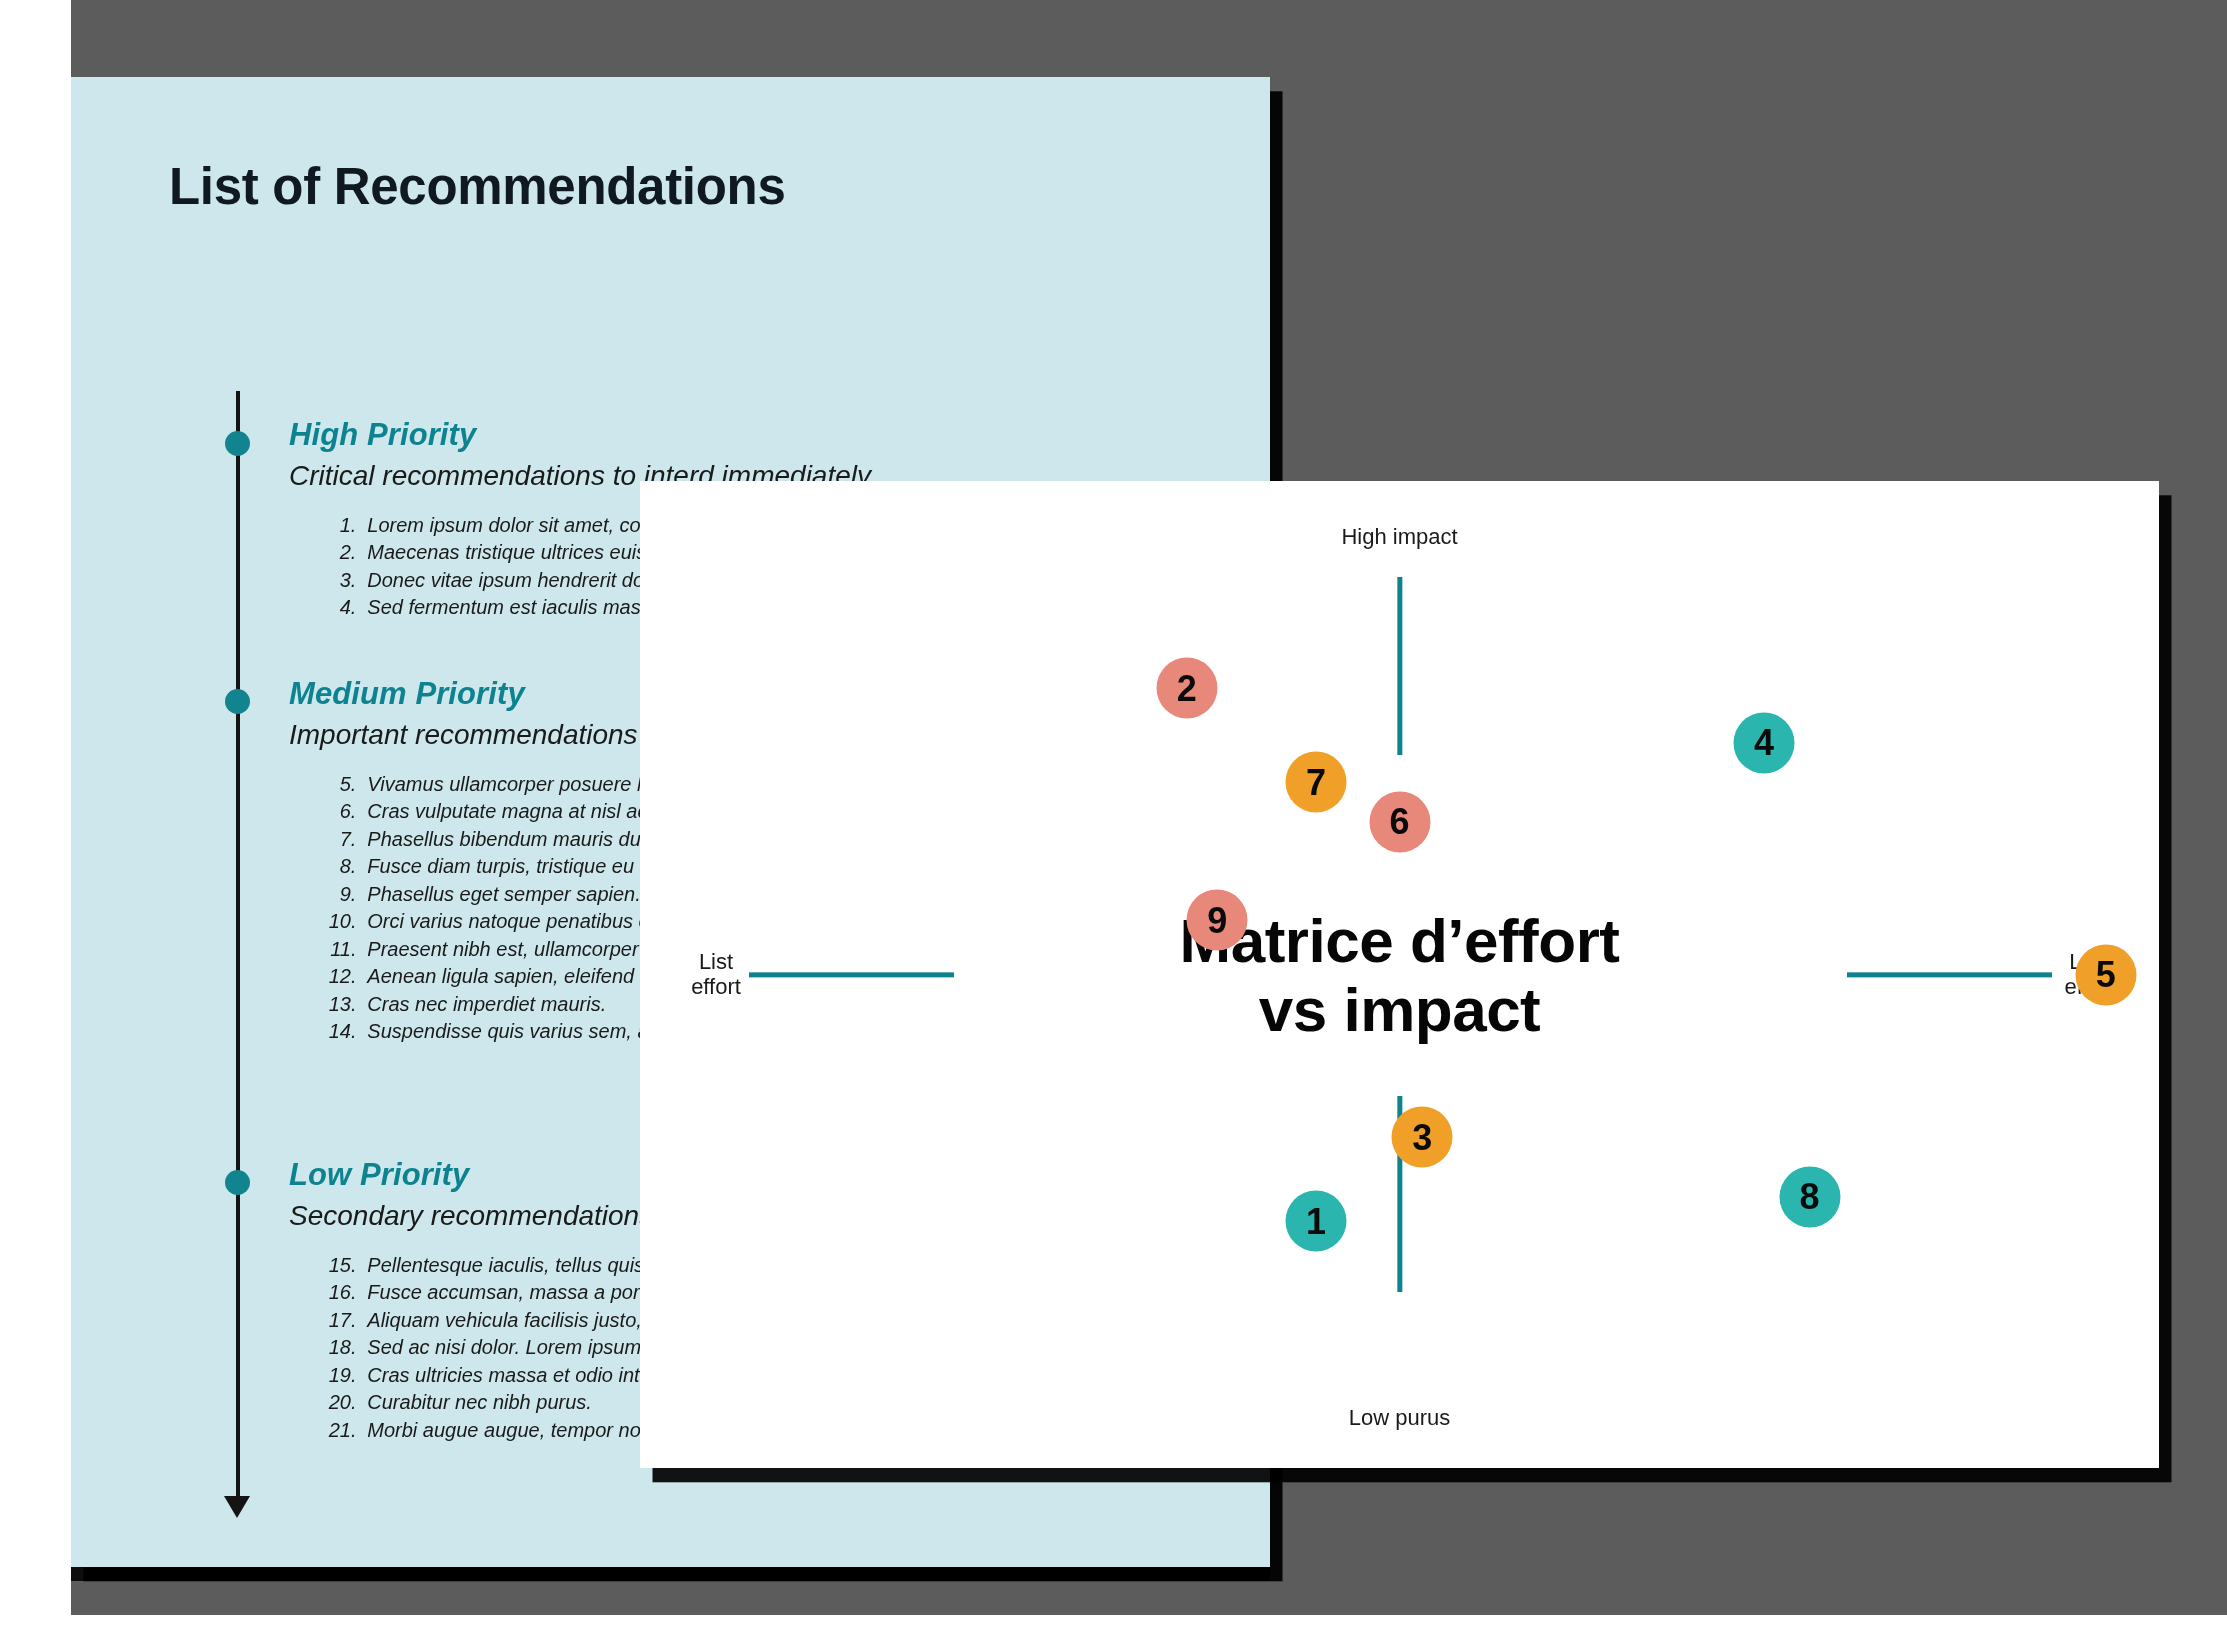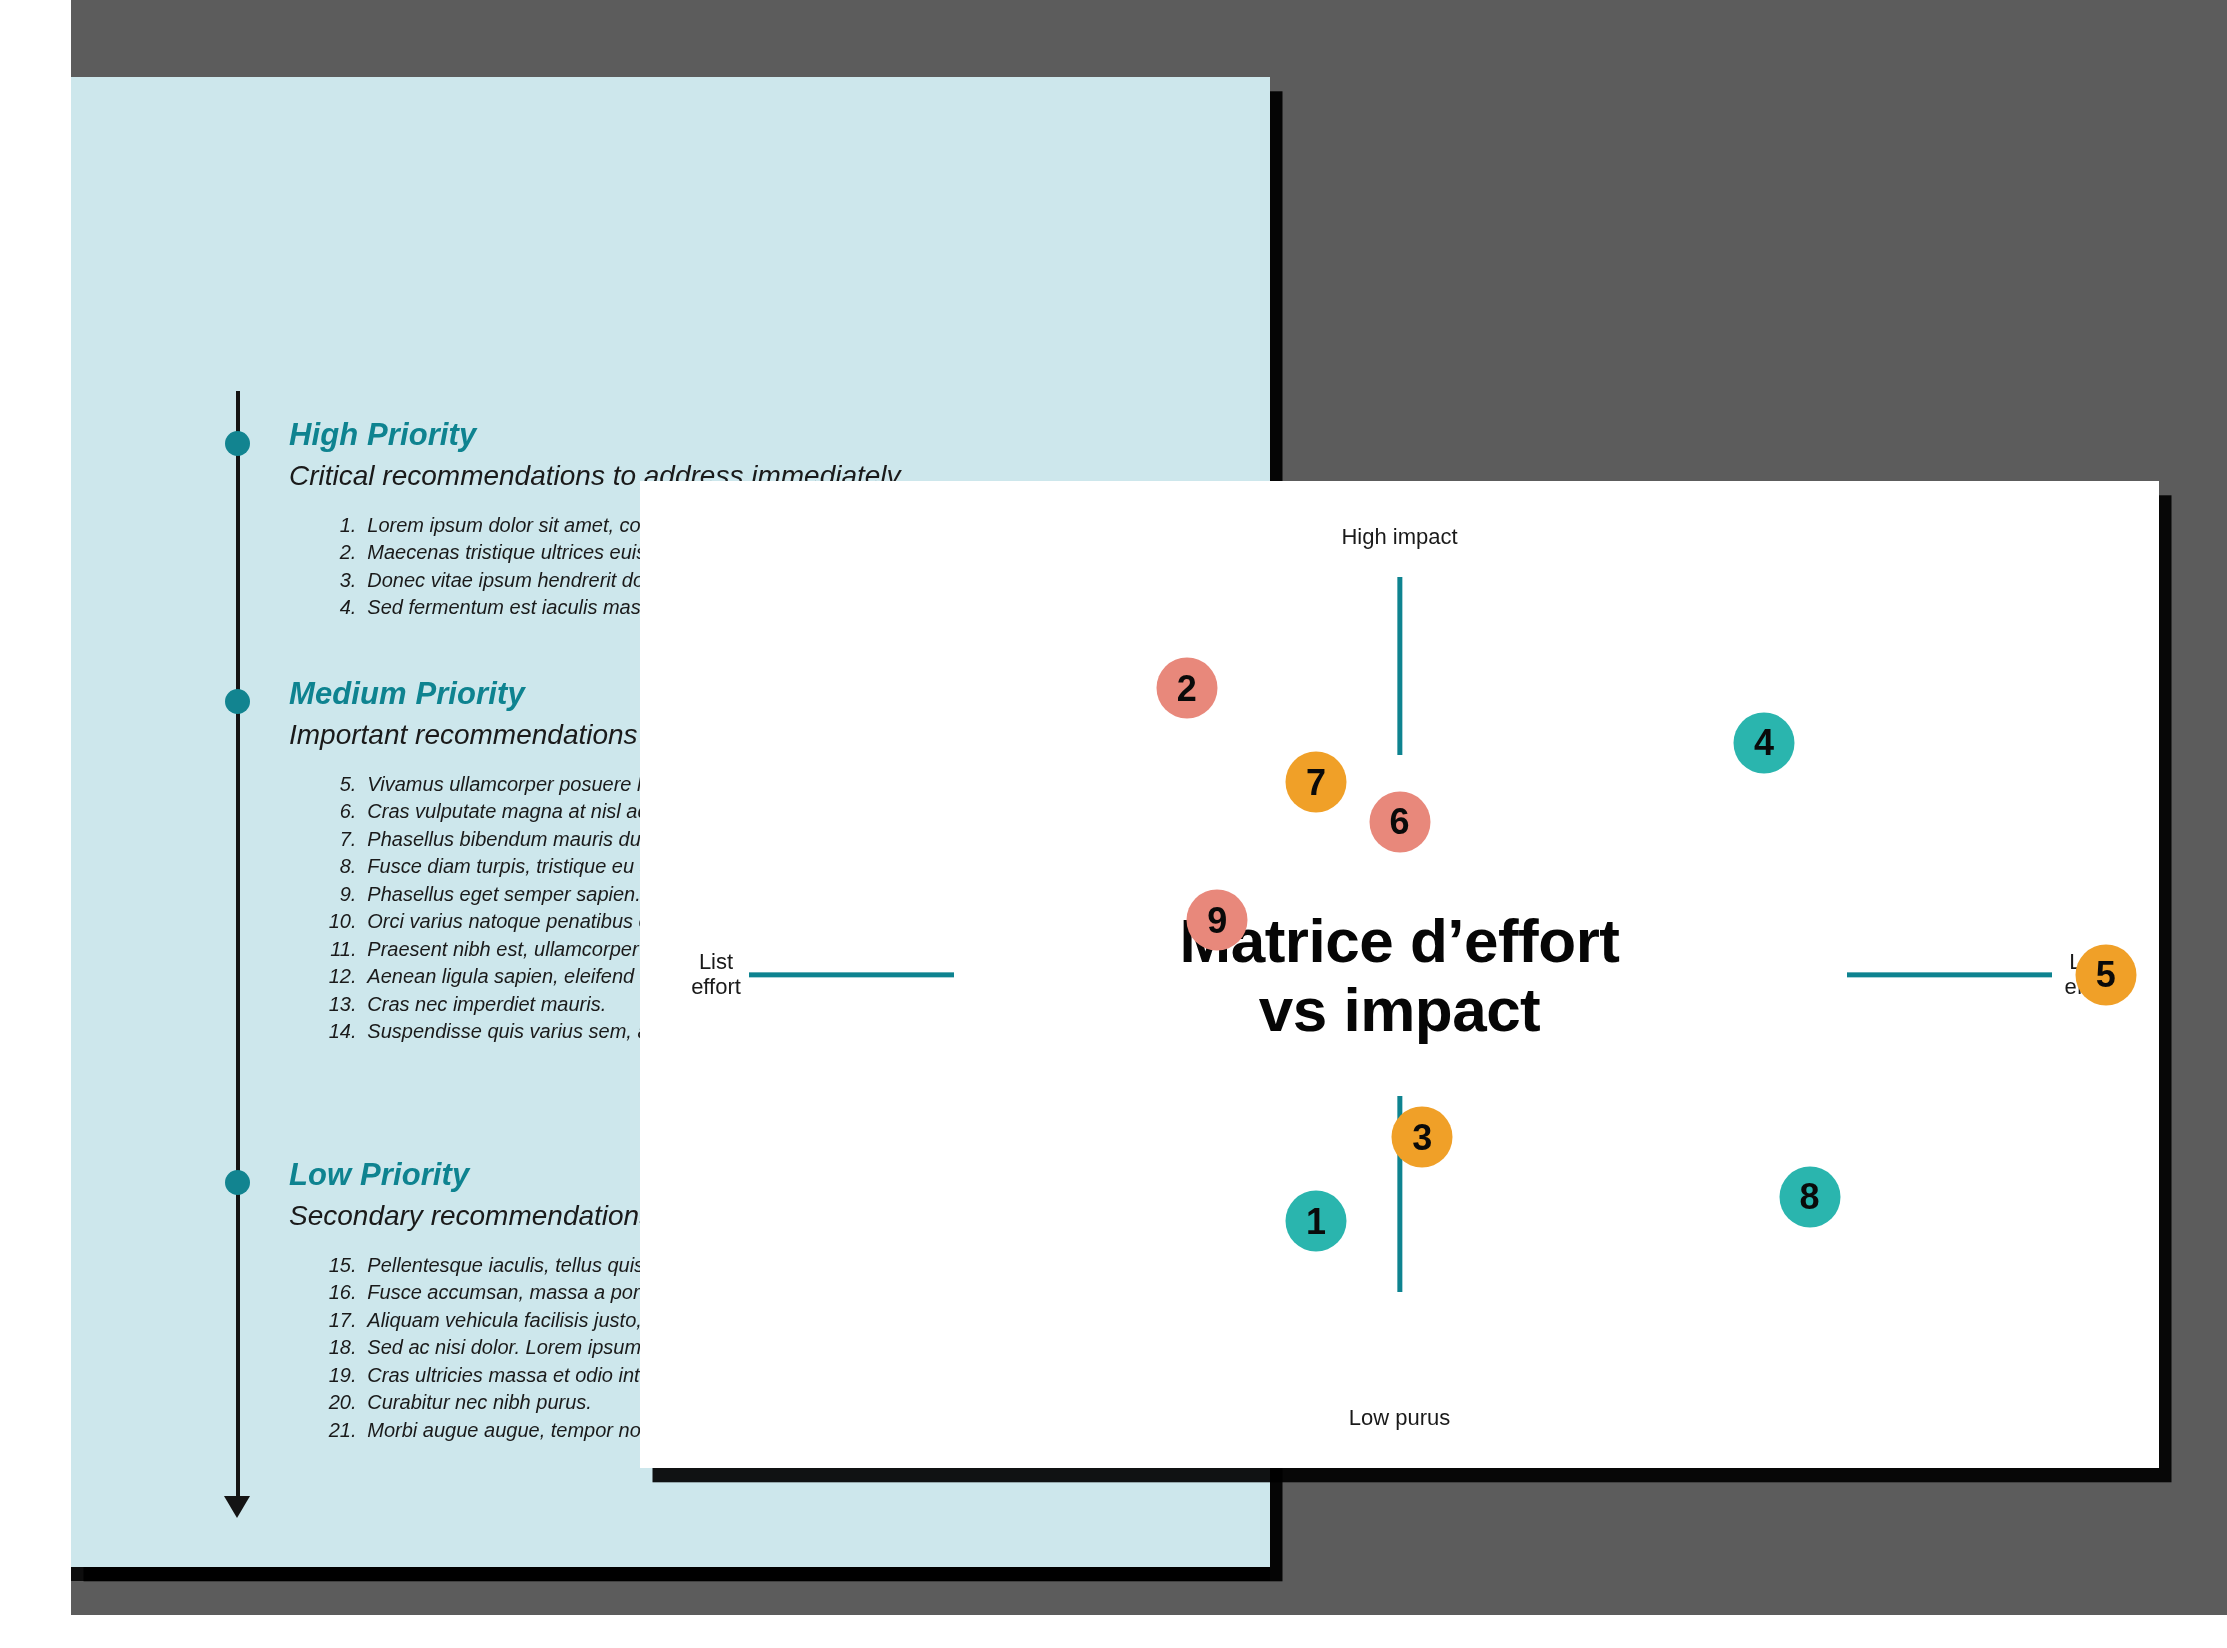--- a/index.html
+++ b/index.html
@@ -121,32 +121,33 @@
 <div id="stage">
 
   <div class="backdrop"></div>
   <div class="backdrop-left-white"></div>
   <div class="backdrop-bottom-white"></div>
 
   <div class="blue-strip"></div>
   <div class="slide-blue">
     <div class="blue-inner">
       <div class="slide-title">
+        <div>List of Recommendations</div>
       </div>
 
       <div class="timeline"></div>
       <div class="timeline-arrow"></div>
 
       <div class="tl-dot" style="top:354px"></div>
       <div class="tl-dot" style="top:612px"></div>
       <div class="tl-dot" style="top:1093px"></div>
 
       <div class="sec" style="top:340px">
         <div class="sec-title">High Priority</div>
-        <div class="sec-sub">Critical recommendations to address immediately.</div>
+        <div class="sec-sub">Critical recommendations to interd immediately.</div>
         <ol class="sec-list" start="1">
           <li>Lorem ipsum dolor sit amet, consectetur adipiscing elit. Nulla vitae congue nulla, vel pretium quam.</li>
           <li>Maecenas tristique ultrices euismod.</li>
           <li>Donec vitae ipsum hendrerit dolor feugiat</li>
           <li>Sed fermentum est iaculis massa lacinia p</li>
         </ol>
       </div>
 
       <div class="sec" style="top:599px">
         <div class="sec-title">Medium Priority</div>

